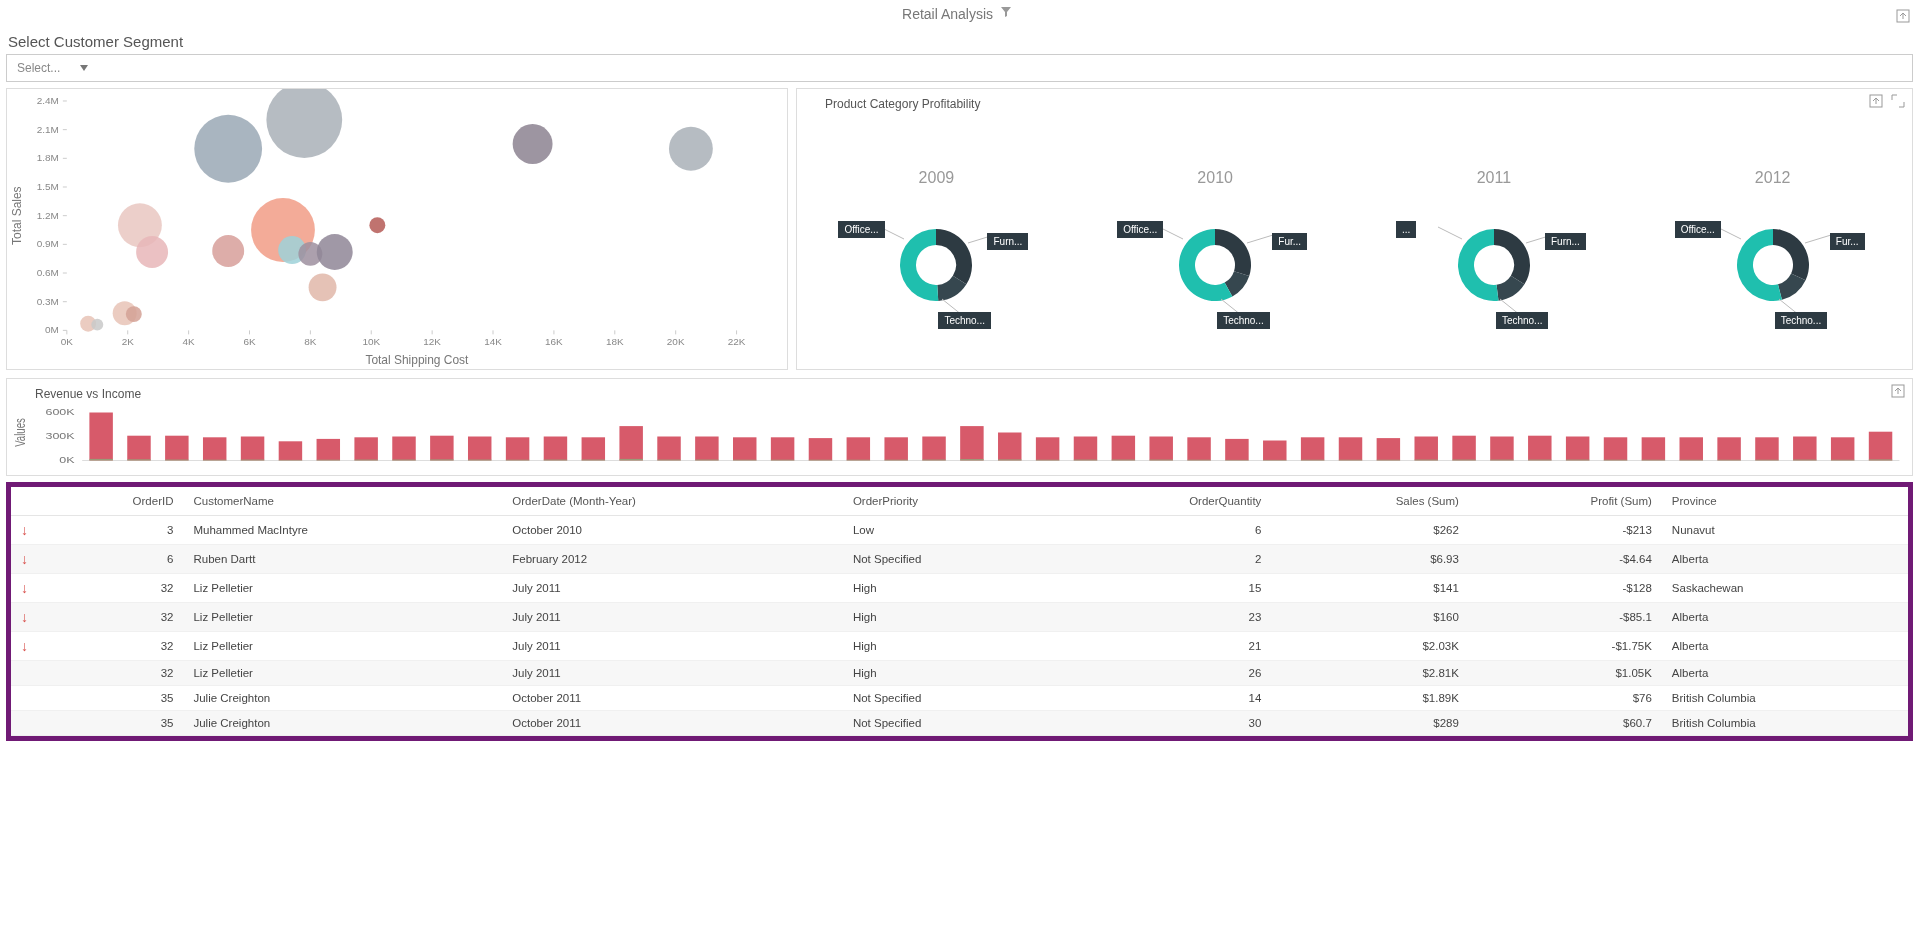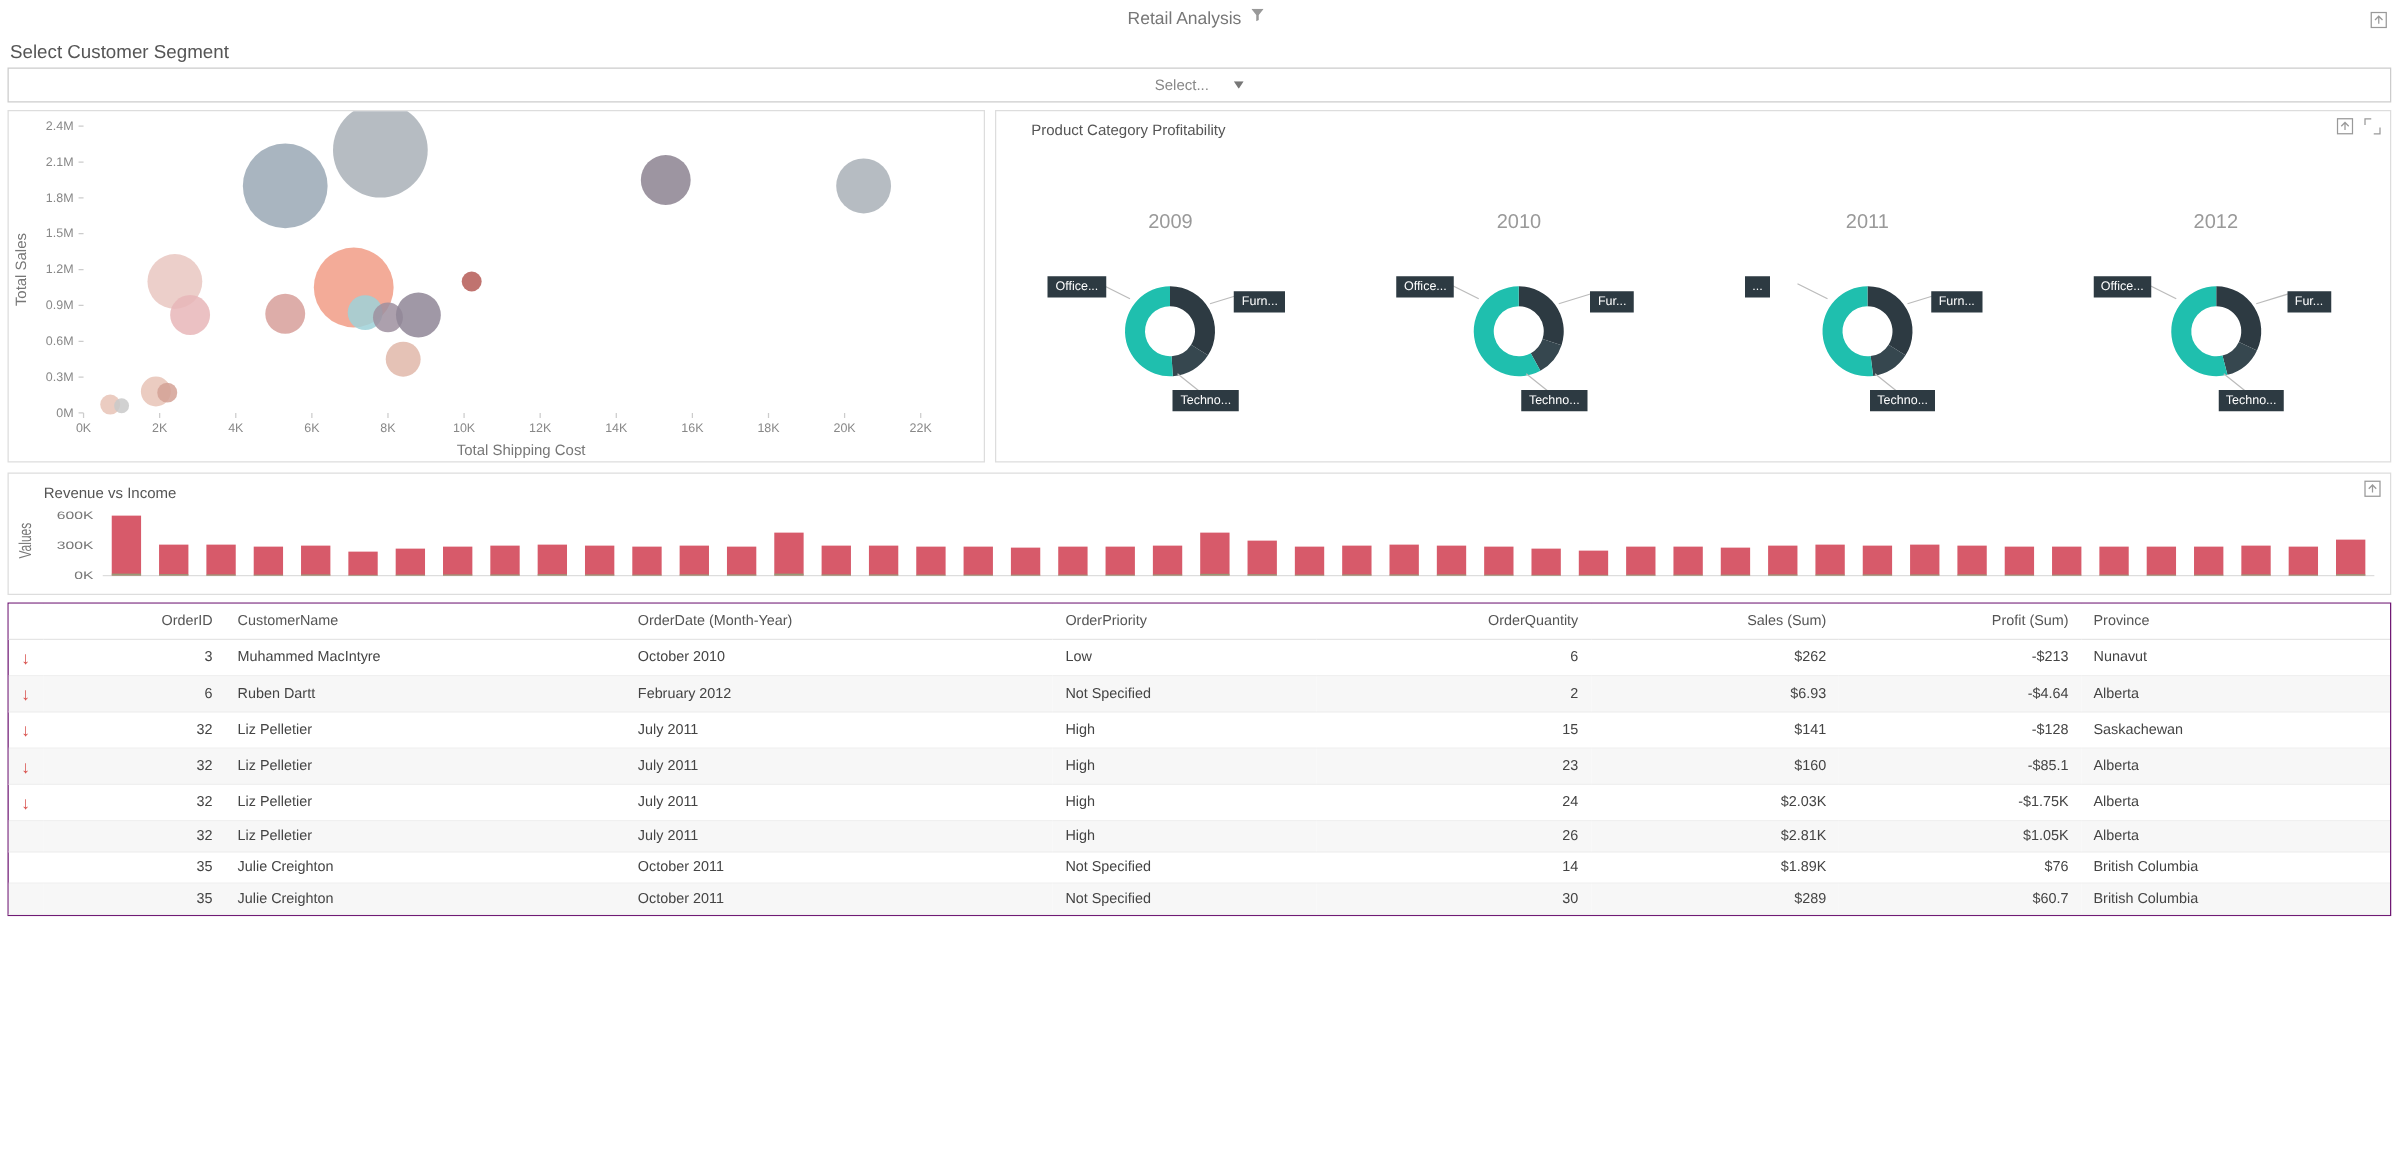--- a/index.html
+++ b/index.html
@@ -2,32 +2,32 @@
 <html><head>
 <meta charset="utf-8">
 <style>
   * { box-sizing: border-box; margin: 0; padding: 0; }
   body { font-family: "Segoe UI", Arial, sans-serif; font-size: 12px; color: #444; background: #fff; }
   .header { text-align: center; padding: 6px 0; color: #777; font-size: 14px; position: relative; }
   .header .filter-icon { display: inline-block; margin-left: 4px; vertical-align: middle; }
   .top-right-icon { position: absolute; right: 8px; top: 8px; }
   .section-label { font-size: 15px; color: #555; padding: 4px 8px; }
   .select-row { padding: 0 6px 6px 6px; }
-  .select-box { border: 1px solid #ccc; padding: 6px 10px; color: #888; display: flex; justify-content: center; align-items: center; cursor: pointer; gap: 20px; }
+  .select-box { border: 1px solid #ccc; padding: 6px 10px; color: #888; display: flex; justify-content: flex-start; align-items: center; cursor: pointer; gap: 20px; }
   .row { display: flex; gap: 8px; padding: 0 6px; }
   .panel { border: 1px solid #ddd; position: relative; background: #fff; }
   .panel-title { font-size: 12px; color: #555; padding: 6px 8px; position: absolute; top: 2px; left: 20px; z-index: 2; }
   .panel-icons { position: absolute; top: 4px; right: 6px; display: flex; gap: 6px; }
   .icon-box { width: 16px; height: 16px; display: inline-flex; align-items: center; justify-content: center; color: #888; }
   svg { display: block; }
 
   .scatter-panel { flex: 0 0 782px; height: 282px; }
   .donut-panel { flex: 1; height: 282px; }
   .bar-panel { margin: 8px 6px 3px 6px; height: 98px; }
-  .table-wrap { margin: 6px 6px 0 6px; border: 1px solid #701a75; }
+  .table-wrap { margin: 6px 6px 0 6px; border: 5px solid #701a75; }
 
   table { width: 100%; border-collapse: collapse; font-size: 11.5px; }
   th { text-align: left; font-weight: 400; color: #555; padding: 8px 10px; border-bottom: 1px solid #e5e5e5; background: #fff; }
   td { padding: 6px 10px; border-bottom: 1px solid #f0f0f0; color: #444; }
   tr.alt { background: #f7f7f7; }
   th.num, td.num { text-align: right; }
   .arrow-down-red { color: #d9534f; font-weight: bold; font-size: 14px; }
 
   .donuts-row { display: flex; justify-content: space-around; align-items: center; height: 100%; padding-top: 36px; }
   .donut-cell { text-align: center; flex: 1; position: relative; }
@@ -393,21 +393,21 @@
       <td class="num">$160</td>
       <td class="num">-$85.1</td>
       <td>Alberta</td>
         </tr>
         <tr>
       <td><span class="arrow-down-red">↓</span></td>
       <td class="num">32</td>
       <td>Liz Pelletier</td>
       <td>July 2011</td>
       <td>High</td>
-      <td class="num">24</td>
+      <td class="num">21</td>
       <td class="num">$2.03K</td>
       <td class="num">-$1.75K</td>
       <td>Alberta</td>
         </tr>
         <tr class="alt">
       <td></td>
       <td class="num">32</td>
       <td>Liz Pelletier</td>
       <td>July 2011</td>
       <td>High</td>

